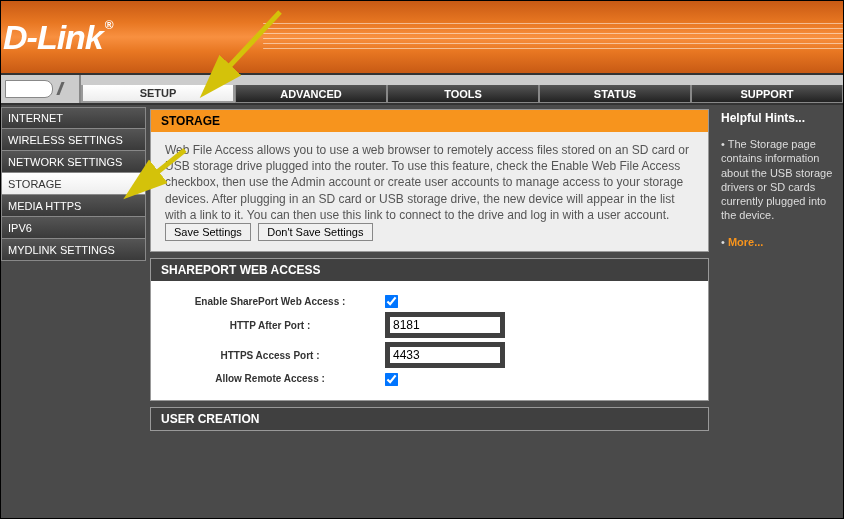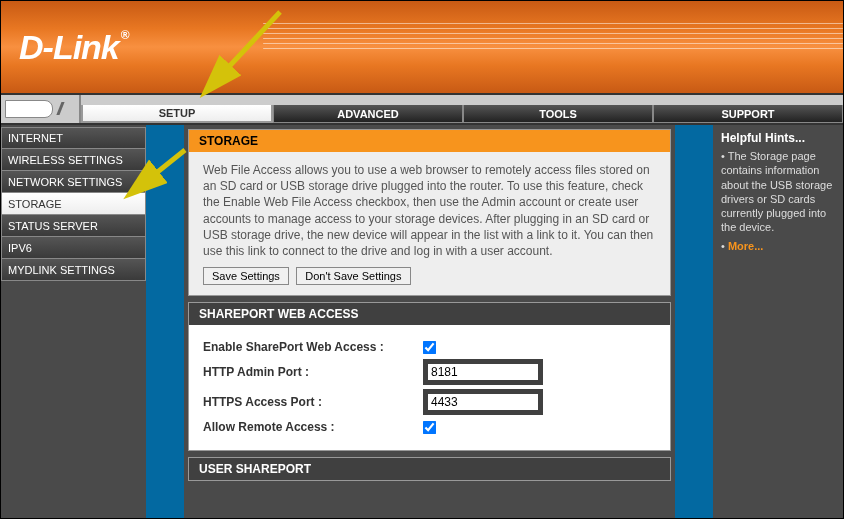--- a/index.html
+++ b/index.html
@@ -7,27 +7,27 @@
     font-family: Arial, Helvetica, sans-serif;
     font-size: 12px;
     background: #fff;
     width: 844px;
     height: 519px;
     overflow: hidden;
     border: 1px solid #000;
   }
   
   .header {
-    height: 94px;
+    height: 74px;
     background: linear-gradient(to bottom, #c85a14 0%, #e87722 30%, #f89040 50%, #e87722 70%, #c85a14 100%);
     position: relative;
     border-bottom: 2px solid #333;
     display:flex;
     align-items:center;
-    padding-left:18px;
+    padding-left:2px;
   }
   .logo {
     color:#fff;
     font-size:34px;
     font-weight:bold;
     font-style:italic;
     letter-spacing:-1px;
     font-family: Arial, sans-serif;
     position:relative;
   }
@@ -99,22 +99,21 @@
   .tab.active {
     background:linear-gradient(to bottom,#fff,#eee);
     color:#333;
     border:2px solid #999;
     border-top:none;
   }
   
   .main {
     display:flex;
     height: calc(519px - 74px - 30px - 2px);
-    background:#0369a1;
-    gap:38px;
+    background:#22c55e;
   }
   
   .sidebar {
     width:145px;
     background:#4a4a4a;
     padding:0;
   }
   .side-item {
     height:22px;
     border:1px solid #888;
@@ -158,41 +157,40 @@
   .panel.grey-box {
     background:#eee;
   }
   .panel .panel-body {
     padding:10px 14px;
     font-size:12px;
     color:#555;
     line-height:1.35;
   }
   .panel .panel-body .btns {
-    margin-top:8px;
   }
   button.db {
     font-size:11px;
     padding:2px 8px;
     margin-right:4px;
     background:#f0f0f0;
     border:1px solid #888;
     cursor:pointer;
   }
   .form-row {
     display:flex;
     align-items:center;
     margin:4px 0;
   }
   .form-row label {
     width:220px;
-    text-align:left;
+    text-align:center;
     font-weight:bold;
     color:#333;
-    font-size:12px;
+    font-size:10px;
     padding-right:10px;
   }
   .form-row input[type=text],
   .form-row input[type=password] {
     width:120px;
     font-size:12px;
     padding:1px 3px;
     border:5px solid #404040;
   }
   .form-row input[type=checkbox]{
@@ -211,21 +209,21 @@
     width:130px;
     background:#4a4a4a;
     color:#fff;
     padding:6px 8px;
     font-size:11px;
   }
   .rightcol h4 {
     font-size:12px;
   }
   .rightcol .bullet {
-    margin-top:4px;
+    margin-top:12px;
     line-height:1.3;
     color:#ddd;
   }
   .rightcol .more {
     color:#f7941d;
     font-weight:bold;
     cursor:pointer;
   }
   
   .arrow {
@@ -252,31 +250,32 @@
 </div>
 
 <div class="topnav">
   <div class="slot-left">
     <span class="chip"></span>
     <span class="slashes">//</span>
   </div>
   <div class="tab active">SETUP</div>
   <div class="tab">ADVANCED</div>
   <div class="tab">TOOLS</div>
+  <div class="tab">STATUS</div>
   <div class="tab">SUPPORT</div>
 </div>
 
 <div class="main">
 
   <div class="sidebar">
     <div class="side-item">INTERNET</div>
     <div class="side-item">WIRELESS SETTINGS</div>
     <div class="side-item">NETWORK SETTINGS</div>
     <div class="side-item active">STORAGE</div>
-    <div class="side-item">STATUS SERVER</div>
+    <div class="side-item">MEDIA HTTPS</div>
     <div class="side-item">IPV6</div>
     <div class="side-item">MYDLINK SETTINGS</div>
   </div>
 
   <div class="content">
 
     <div class="panel orange grey-box">
       <div class="panel-head">STORAGE</div>
       <div class="panel-body">
         <div>Web File Access allows you to use a web browser to remotely access files stored on an SD card or USB storage drive plugged into the router. To use this feature, check the Enable Web File Access checkbox, then use the Admin account or create user accounts to manage access to your storage devices. After plugging in an SD card or USB storage drive, the new device will appear in the list with a link to it. You can then use this link to connect to the drive and log in with a user account.</div>
@@ -288,36 +287,36 @@
     </div>
 
     <div class="panel">
       <div class="panel-head">SHAREPORT WEB ACCESS</div>
       <div class="panel-body">
         <div class="form-row">
           <label>Enable SharePort Web Access :</label>
           <input type="checkbox" checked="" style="">
         </div>
         <div class="form-row">
-          <label>HTTP Admin Port :</label>
+          <label>HTTP After Port :</label>
           <input type="text" value="8181" style="">
         </div>
         <div class="form-row">
           <label>HTTPS Access Port :</label>
           <input type="text" value="4433" style="">
         </div>
         <div class="form-row">
           <label>Allow Remote Access :</label>
           <input type="checkbox" checked="" style="">
         </div>
       </div>
     </div>
 
     <div class="panel">
-      <div class="panel-head">USER SHAREPORT</div>
+      <div class="panel-head">USER CREATION</div>
     </div>
 
   </div>
 
   <div class="rightcol">
     <h4>Helpful Hints...</h4>
     <div class="bullet">
       • <span>The Storage page contains information about the USB storage drivers or SD cards currently plugged into the device.</span>
     </div>
     <div class="bullet">

